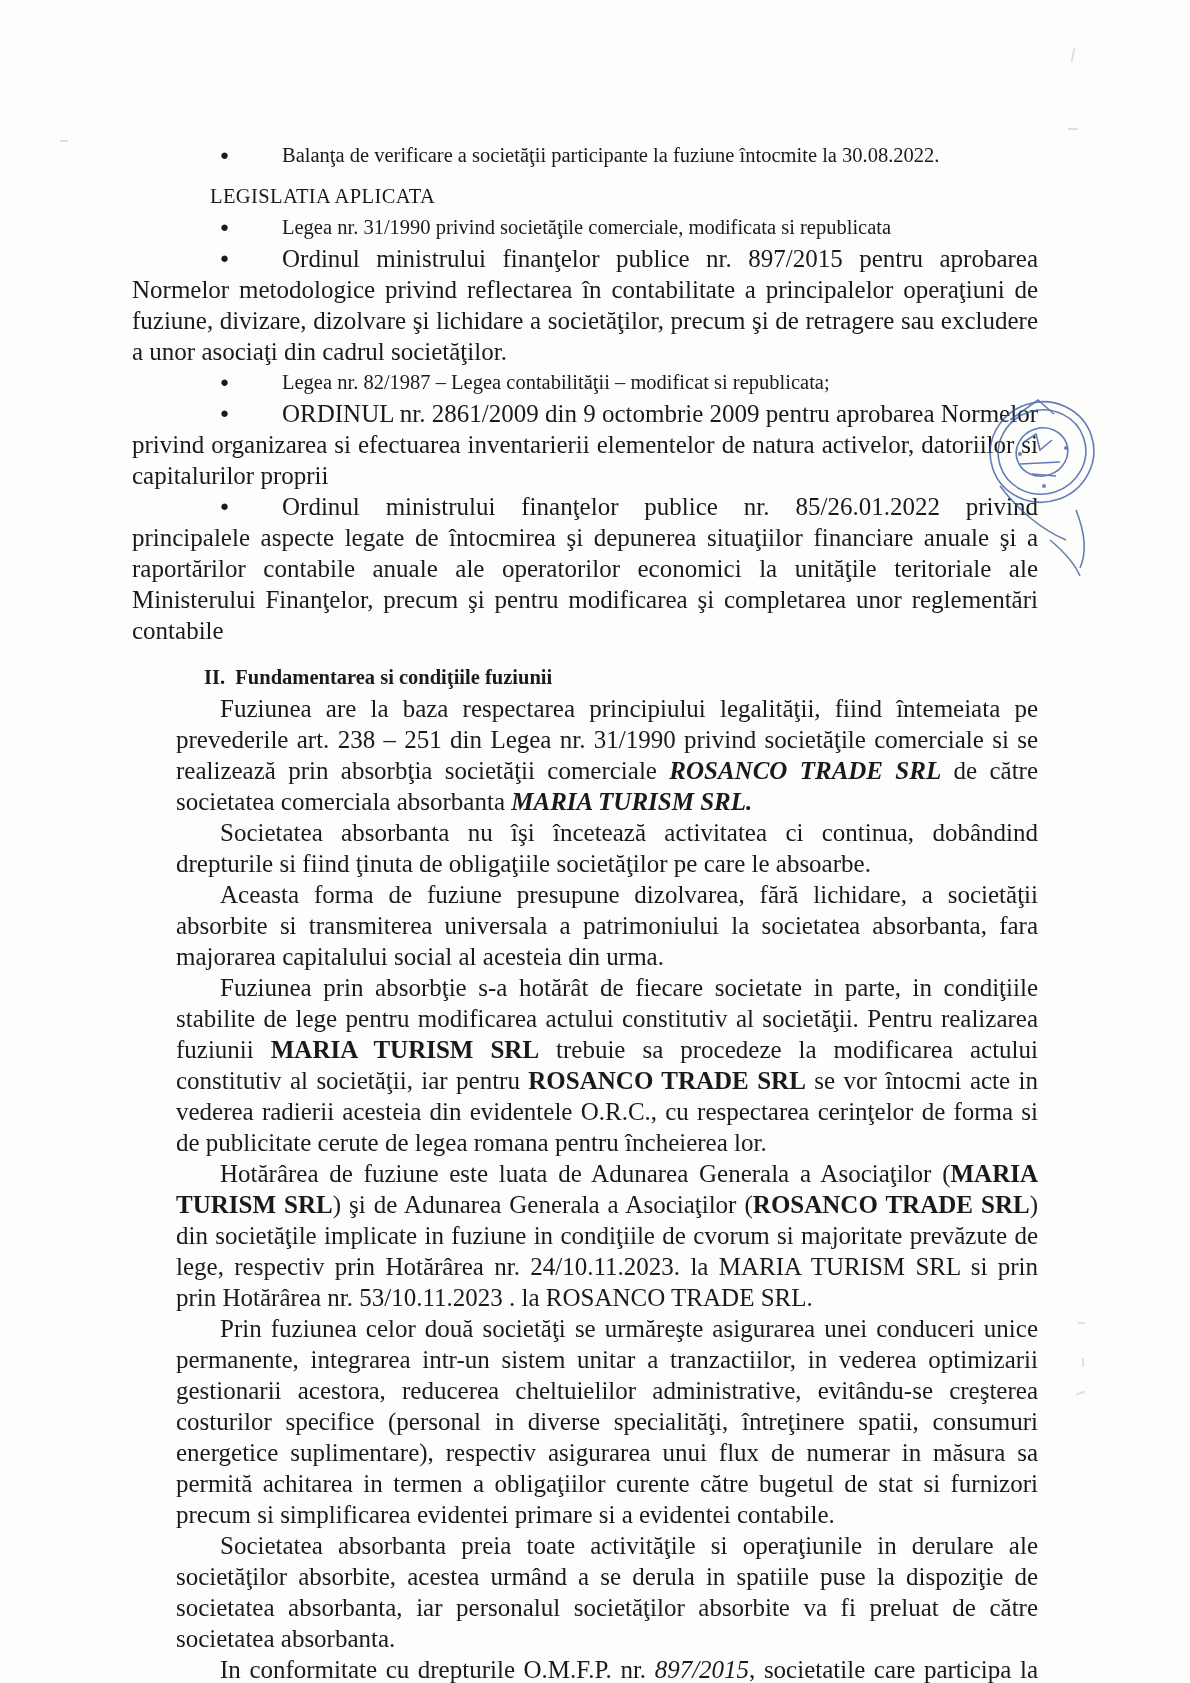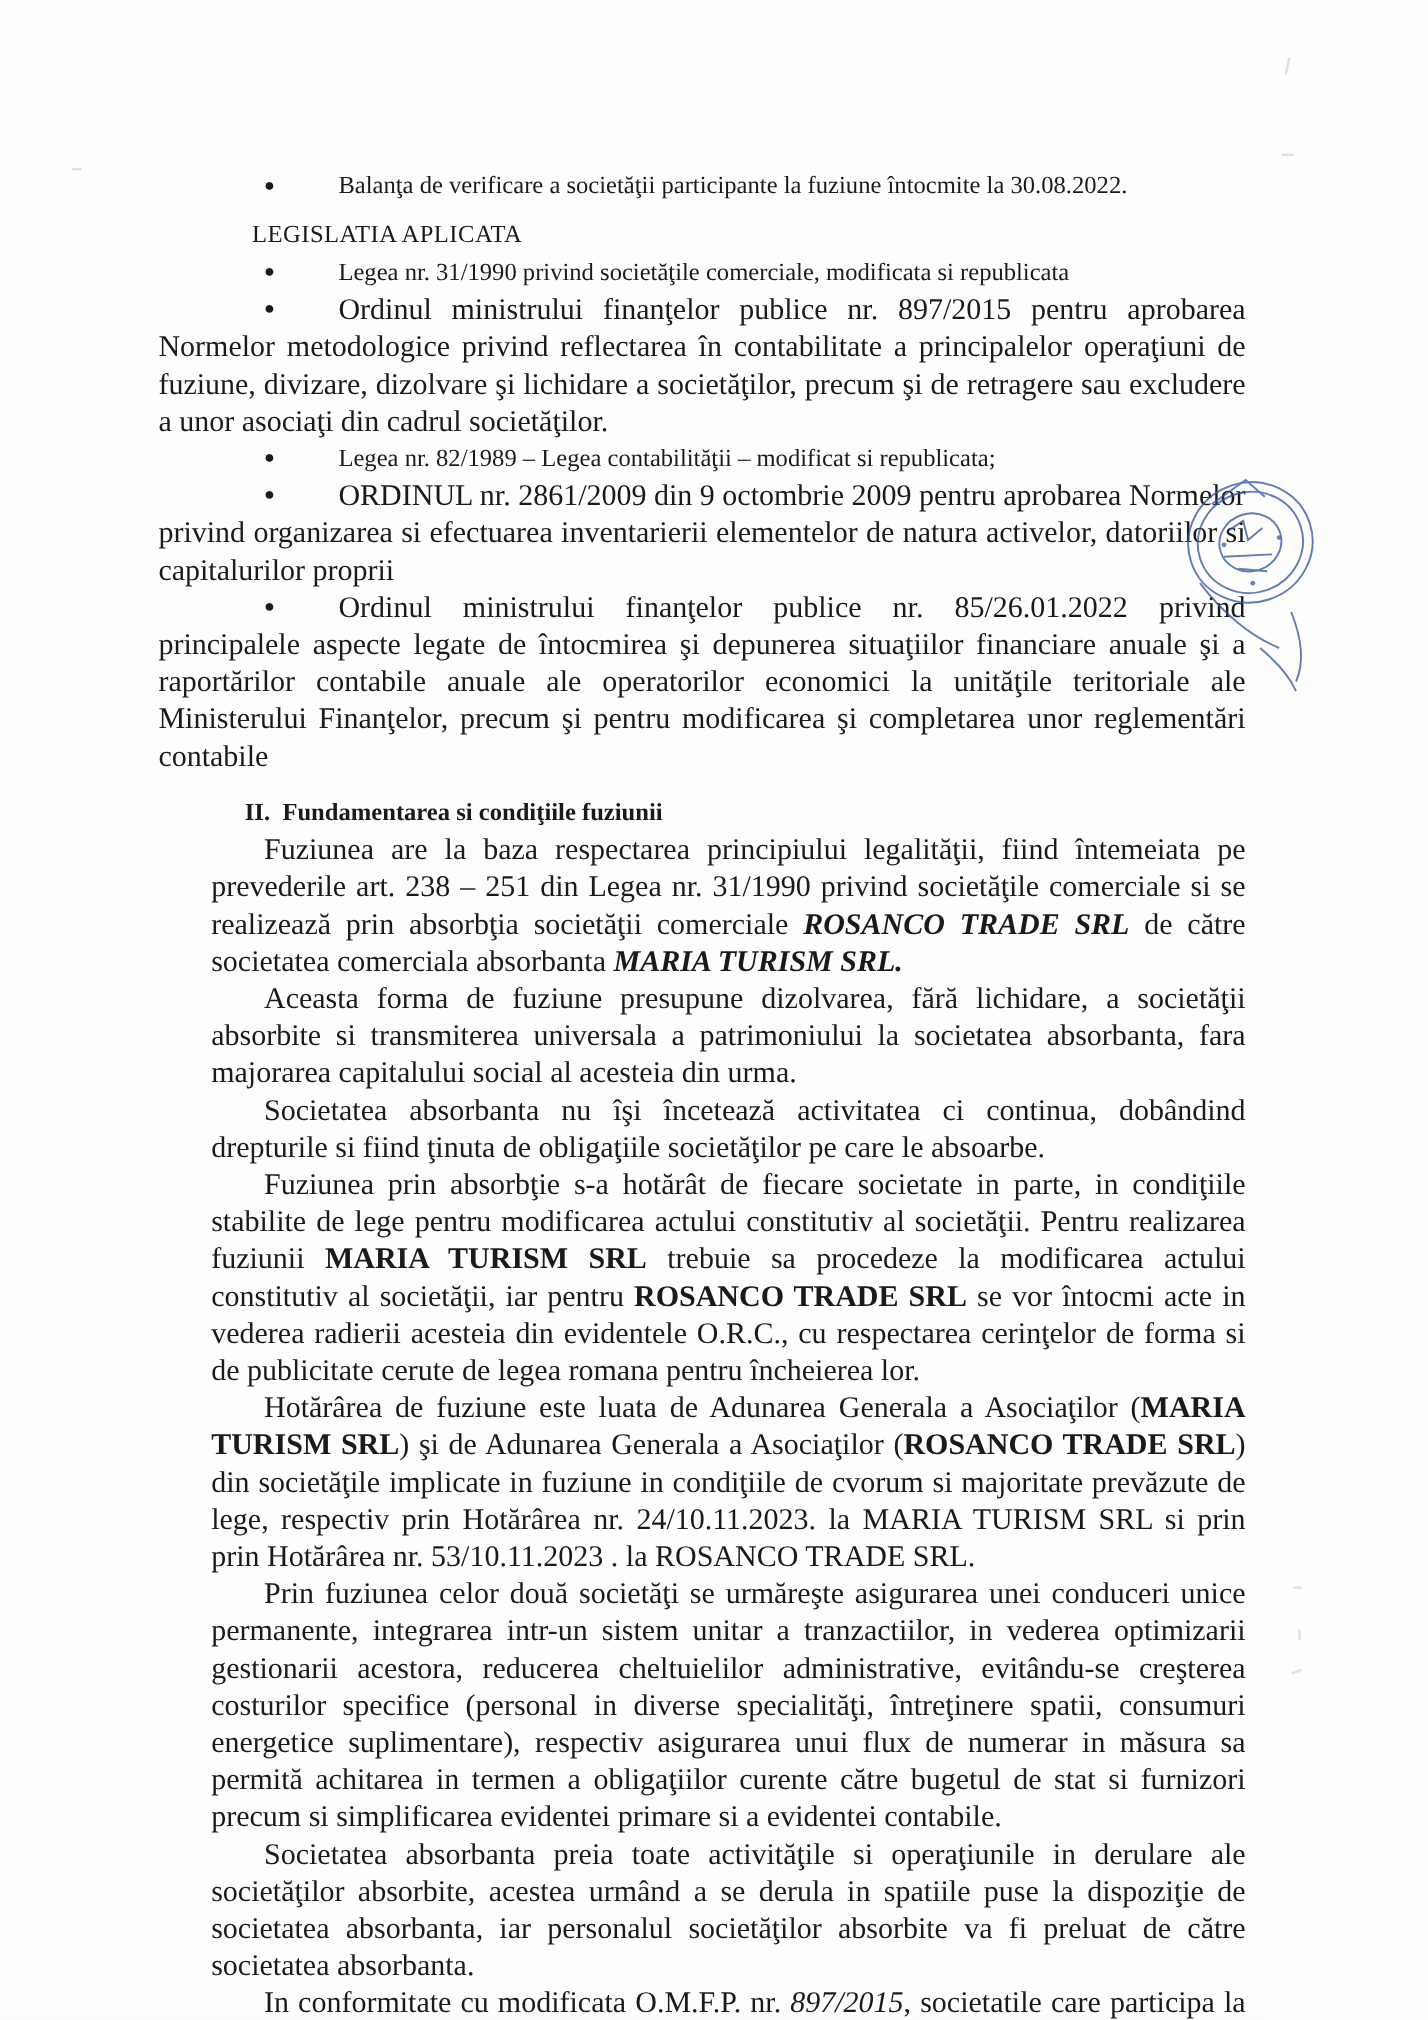--- a/index.html
+++ b/index.html
@@ -131,48 +131,48 @@
       <span class="first-line">Legea nr. 31/1990 privind societăţile comerciale, modificata si republicata</span>
     </div>
 
     <div class="bullet-hang">
       <span class="dot">●</span>
       <p style="text-indent:150px; margin:0;">Ordinul ministrului finanţelor publice nr. 897/2015 pentru aprobarea Normelor metodologice privind reflectarea în contabilitate a principalelor operaţiuni de fuziune, divizare, dizolvare şi lichidare a societăţilor, precum şi de retragere sau excludere a unor asociaţi din cadrul societăţilor.</p>
     </div>
 
     <div class="bullet-hang">
       <span class="dot">●</span>
-      <span class="first-line">Legea nr. 82/1989 – Legea contabilităţii – modificat si republicata;</span>
+      <span class="first-line">Legea nr. 82/1987 – Legea contabilităţii – modificat si republicata;</span>
     </div>
 
     <div class="bullet-hang">
       <span class="dot">●</span>
       <p style="text-indent:150px; margin:0;">ORDINUL nr. 2861/2009 din 9 octombrie 2009 pentru aprobarea Normelor privind organizarea si efectuarea inventarierii elementelor de natura activelor, datoriilor si capitalurilor proprii</p>
     </div>
 
     <div class="bullet-hang">
       <span class="dot">●</span>
       <p style="text-indent:150px; margin:0;">Ordinul ministrului finanţelor publice nr. 85/26.01.2022 privind principalele aspecte legate de întocmirea şi depunerea situaţiilor financiare anuale şi a raportărilor contabile anuale ale operatorilor economici la unităţile teritoriale ale Ministerului Finanţelor, precum şi pentru modificarea şi completarea unor reglementări contabile</p>
     </div>
 
     <div class="gap-l"></div>
 
     <div class="heading-bold">
       <span>II.</span>&nbsp;&nbsp;<span>Fundamentarea si condiţiile fuziunii</span>
     </div>
 
     <div id="paras">
         <p class="indent"><span>Fuziunea are la baza respectarea principiului legalităţii, fiind întemeiata pe prevederile art. 238 – 251 din Legea nr. 31/1990 privind societăţile comerciale si se realizează prin absorbţia societăţii comerciale </span><span class="bi">ROSANCO TRADE SRL</span><span> de către societatea comerciala absorbanta </span><span class="bi">MARIA TURISM SRL.</span></p>
+        <p class="indent"><span>Societatea absorbanta nu îşi încetează activitatea ci continua, dobândind drepturile si fiind ţinuta de obligaţiile societăţilor pe care le absoarbe.</span></p>
         <p class="indent"><span>Aceasta forma de fuziune presupune dizolvarea, fără lichidare, a societăţii absorbite si transmiterea universala a patrimoniului la societatea absorbanta, fara majorarea capitalului social al acesteia din urma.</span></p>
-        <p class="indent"><span>Societatea absorbanta nu îşi încetează activitatea ci continua, dobândind drepturile si fiind ţinuta de obligaţiile societăţilor pe care le absoarbe.</span></p>
         <p class="indent"><span>Fuziunea prin absorbţie s-a  hotărât de fiecare societate in parte, in condiţiile stabilite de lege pentru modificarea actului constitutiv al societăţii. Pentru realizarea fuziunii </span><b>MARIA TURISM SRL</b><span> trebuie sa procedeze la modificarea actului constitutiv al societăţii, iar pentru </span><b>ROSANCO TRADE SRL</b><span> se vor întocmi acte in vederea radierii acesteia din evidentele O.R.C., cu respectarea cerinţelor de forma si de publicitate cerute de legea romana pentru încheierea lor.</span></p>
         <p class="indent"><span>Hotărârea de fuziune este luata de Adunarea Generala a Asociaţilor (</span><b>MARIA TURISM SRL</b><span>) şi de Adunarea Generala a Asociaţilor (</span><b>ROSANCO TRADE SRL</b><span>) din societăţile implicate in fuziune in condiţiile de cvorum si majoritate prevăzute de lege, respectiv prin Hotărârea nr. 24/10.11.2023.  la MARIA TURISM SRL si prin prin Hotărârea nr. 53/10.11.2023 .  la ROSANCO TRADE SRL.</span></p>
         <p class="indent"><span>Prin fuziunea celor două societăţi se urmăreşte asigurarea unei conduceri unice permanente, integrarea intr-un sistem unitar a tranzactiilor, in vederea optimizarii gestionarii acestora,  reducerea cheltuielilor administrative, evitându-se creşterea costurilor specifice (personal in diverse specialităţi, întreţinere spatii, consumuri energetice suplimentare), respectiv asigurarea unui flux de numerar  in măsura sa permită achitarea in termen a obligaţiilor curente către bugetul de stat si furnizori precum si simplificarea evidentei primare si a evidentei contabile.</span></p>
         <p class="indent"><span>Societatea absorbanta preia toate activităţile si operaţiunile in derulare ale societăţilor absorbite, acestea urmând a se derula in spatiile puse la dispoziţie de societatea absorbanta, iar personalul societăţilor absorbite va fi preluat de către societatea absorbanta.</span></p>
-        <p class="indent"><span>In conformitate cu modificata O.M.F.P. nr. </span><i>897/2015</i><span>, societatile care participa la fuziune au procedat la inventarierea patrimoniului iar in evaluarea activelor si pasivelor s-a reţinut valoarea contabila a acestora.</span></p>
+        <p class="indent"><span>In conformitate cu drepturile O.M.F.P. nr. </span><i>897/2015</i><span>, societatile care participa la fuziune au procedat la inventarierea patrimoniului iar in evaluarea activelor si pasivelor s-a reţinut valoarea contabila a acestora.</span></p>
       </div>
 
   </div>
 
   <svg class="stamp" viewBox="0 0 130 200">
     <g stroke="#3456a0" fill="none" stroke-width="1.6" opacity="0.9">
       <ellipse cx="62" cy="62" rx="52" ry="50" transform="rotate(-18 62 62)"></ellipse>
       <ellipse cx="62" cy="62" rx="44" ry="42" transform="rotate(-18 62 62)"></ellipse>
       <ellipse cx="62" cy="62" rx="26" ry="24" transform="rotate(-18 62 62)"></ellipse>
       <path d="M30 30 L58 10 L74 24"></path>

